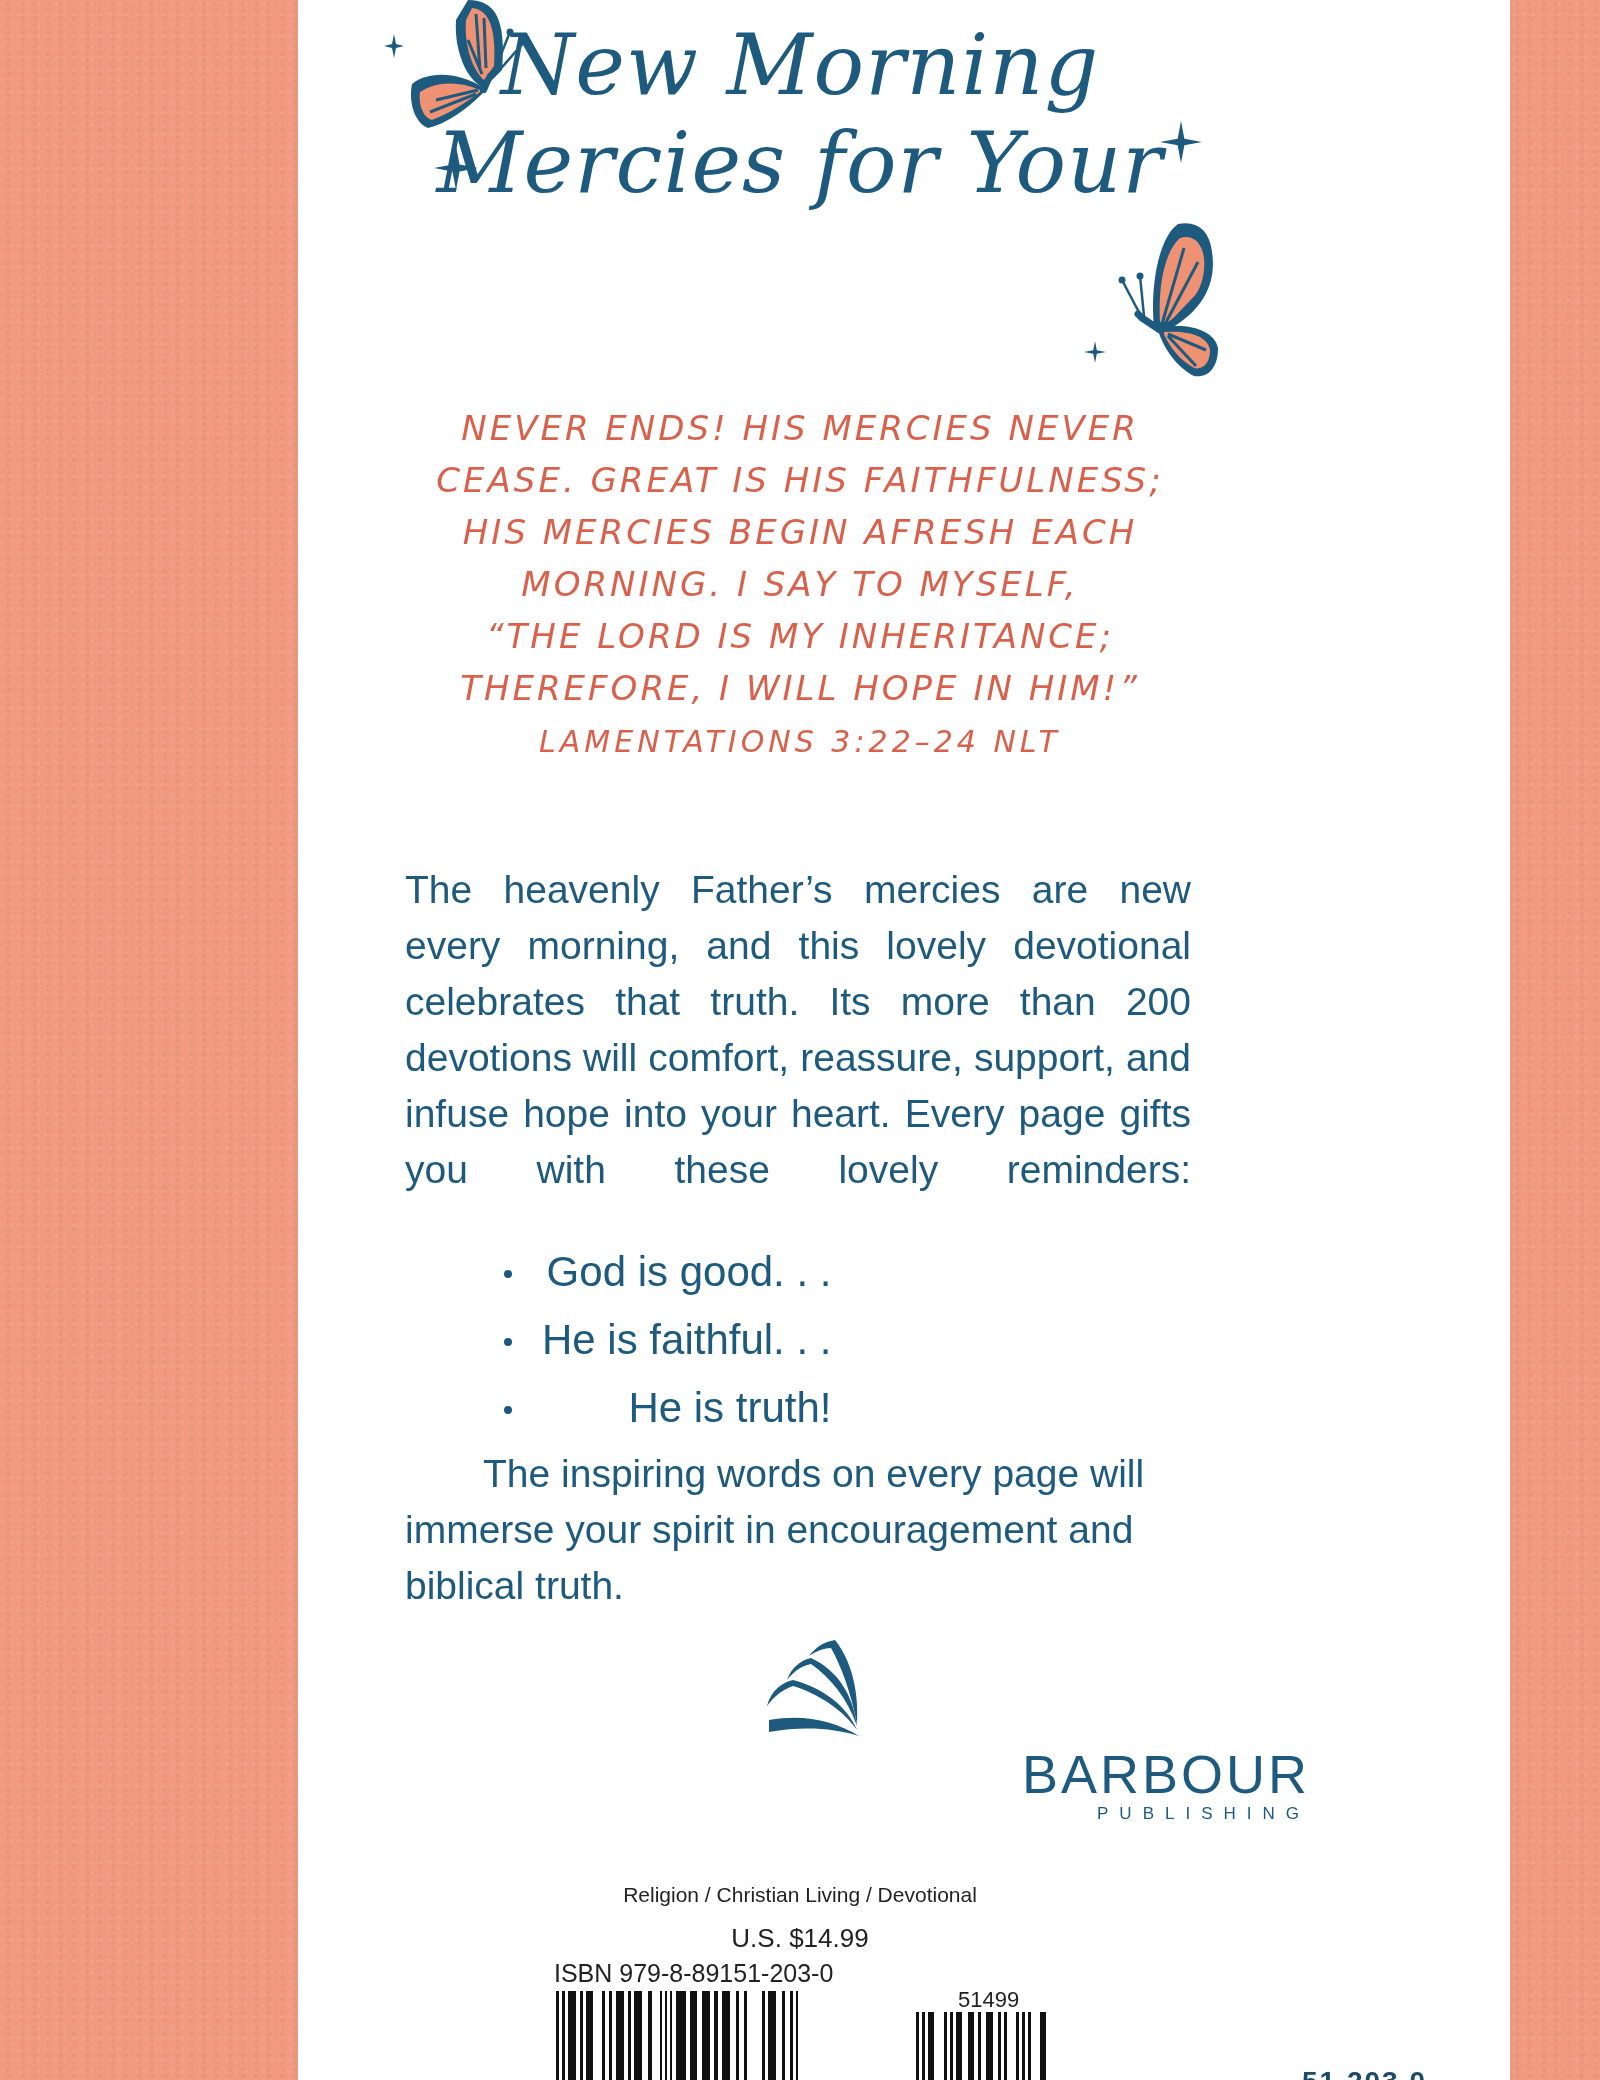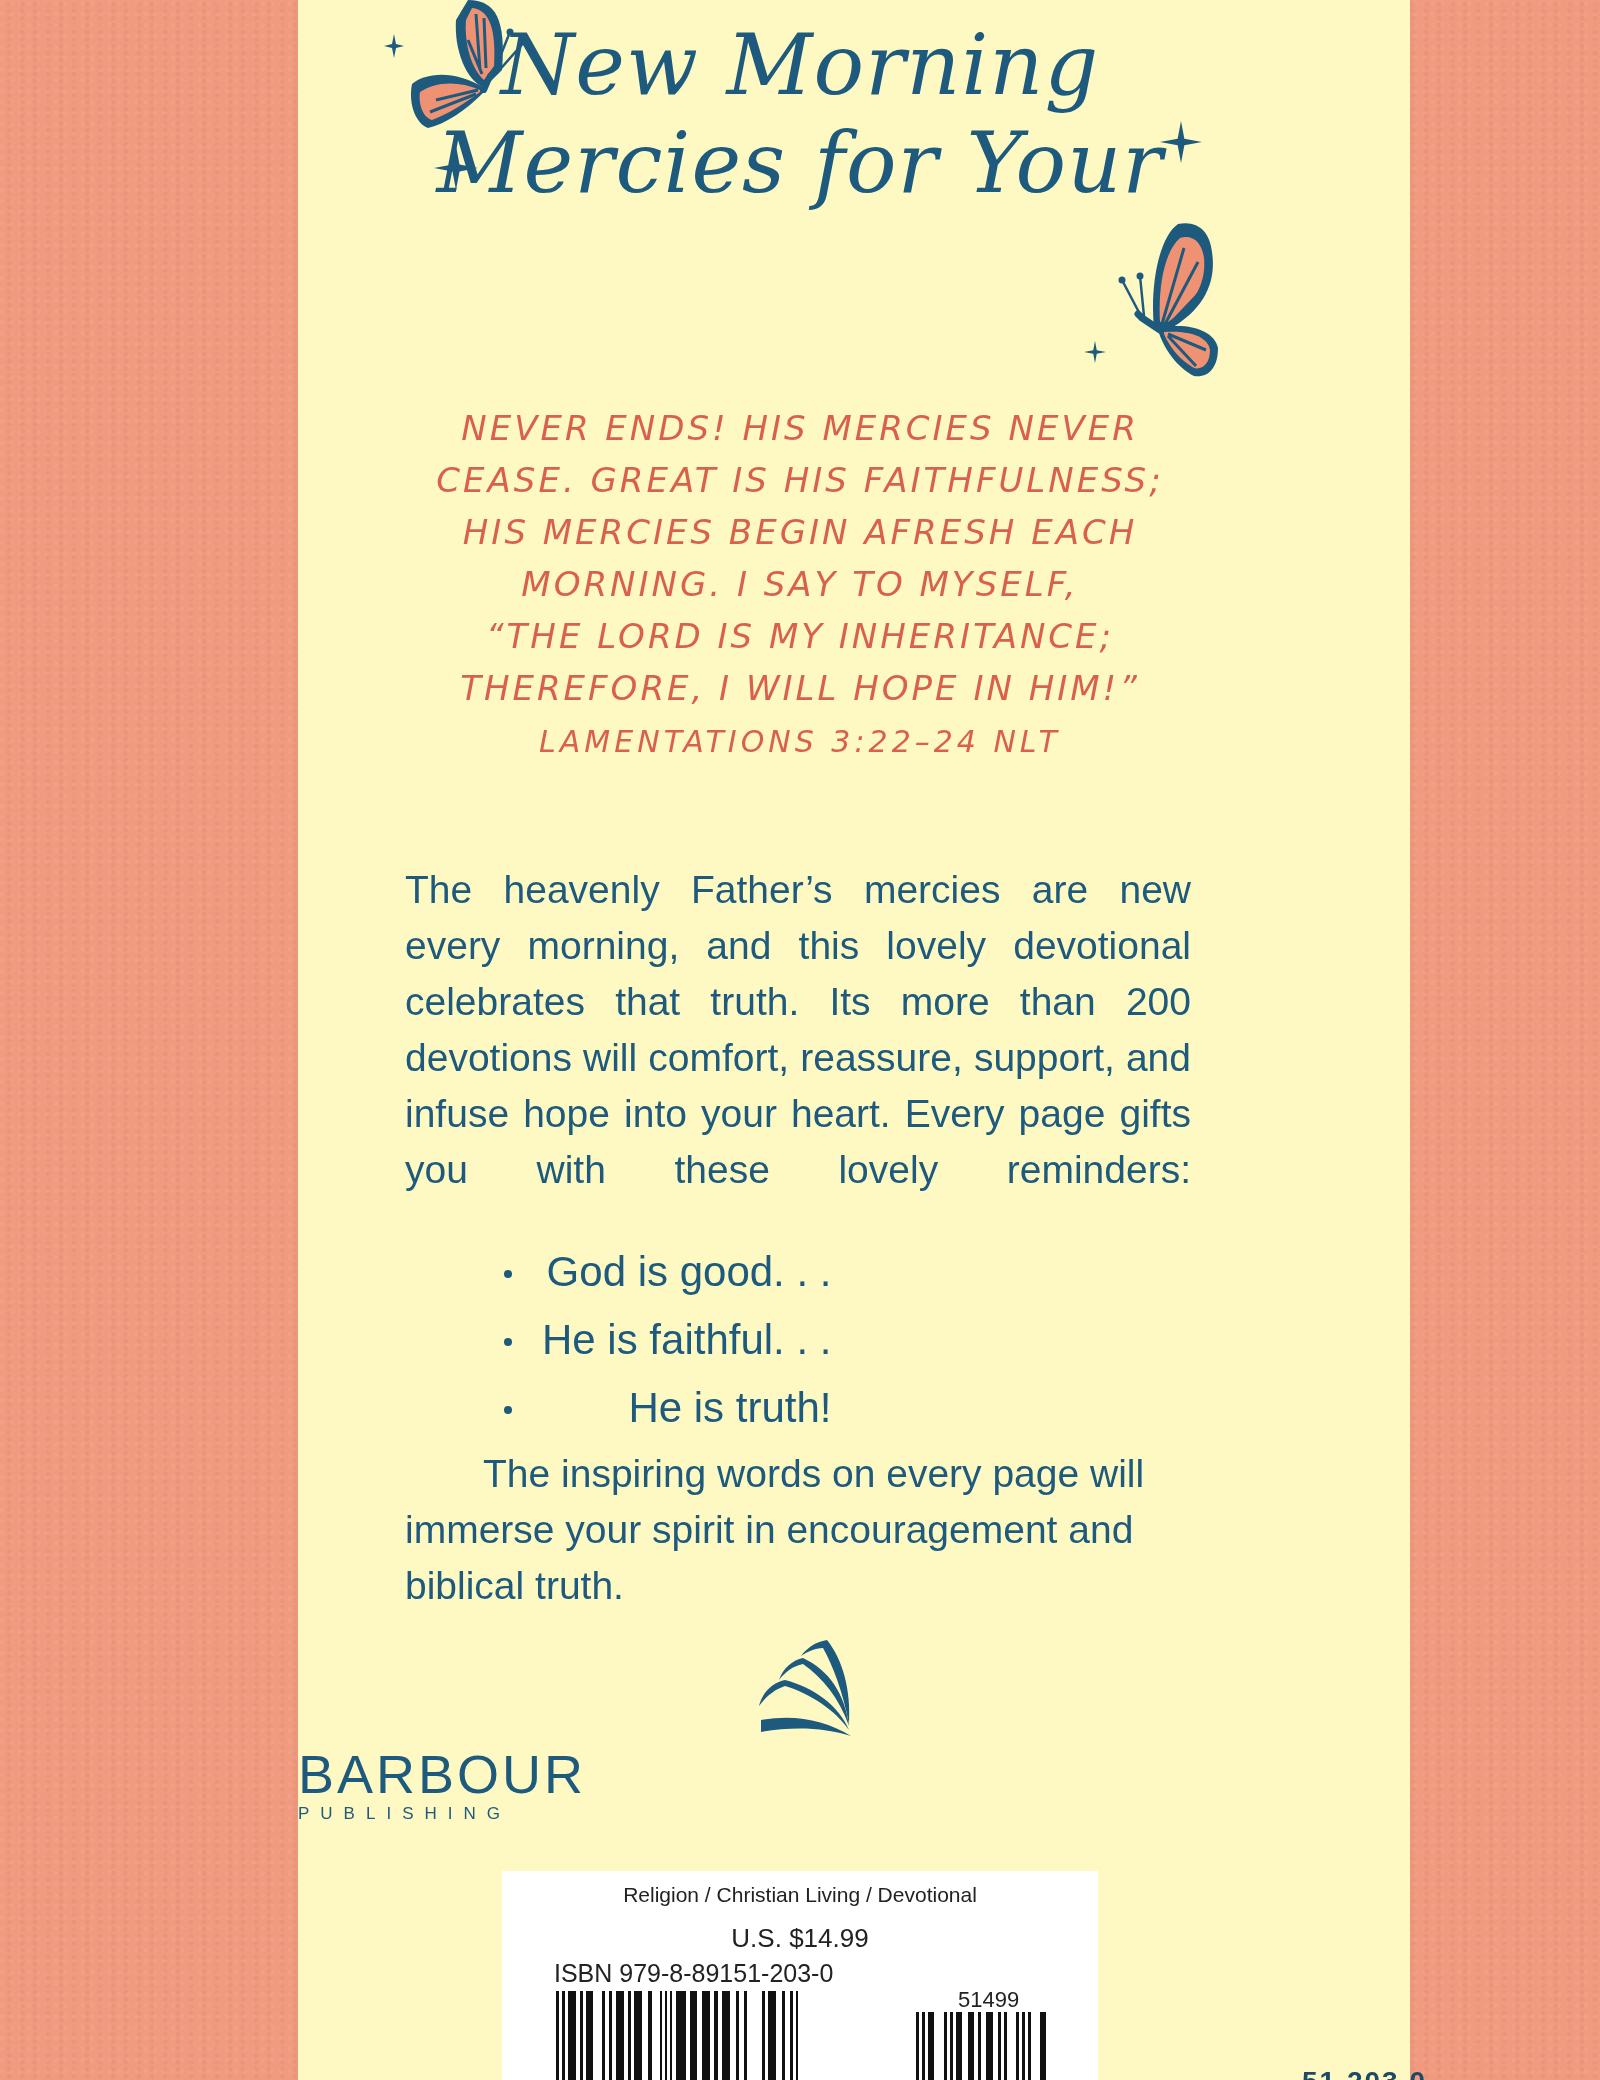--- a/index.html
+++ b/index.html
@@ -5,22 +5,22 @@
   html, body { margin: 0; padding: 0; }
   body {
     width: 1600px; height: 2080px; overflow: hidden; position: relative;
     background: #f19a7f;
     background-image:
       radial-gradient(circle at 20% 30%, rgba(255,255,255,0.05) 0 2px, transparent 3px),
       radial-gradient(circle at 70% 60%, rgba(0,0,0,0.03) 0 2px, transparent 3px);
     background-size: 9px 11px, 13px 7px;
   }
   .panel {
-    position: absolute; left: 298px; top: 0; width: 1112px; height: 2080px;
-    background: #fef9c3;
+    position: absolute; left: 298px; top: 0; width: 1212px; height: 2080px;
+    background: #ffffff;
     box-shadow: -3px 0 0 rgba(232,150,125,0.5), 3px 0 0 rgba(232,150,125,0.4);
   }
   .title {
     position: absolute; left: 0; width: 1004px; text-align: center;
     color: #1d5a7e; font-family: "DejaVu Serif", serif; font-style: italic;
     font-size: 84px; line-height: 98px; letter-spacing: 1px;
   }
   .title .line { display: block; }
   .sparkle { position: absolute; }
   .butterfly { position: absolute; }
@@ -46,21 +46,21 @@
     content: ""; position: absolute; left: 0; top: 32px; width: 8px; height: 8px;
     border-radius: 50%; background: #1d5a7e;
   }
   .closing {
     position: absolute; top: 1446px; left: 107px; width: 786px;
     color: #1d5a7e; font-family: "Liberation Sans", sans-serif;
     font-size: 39px; line-height: 56px;
   }
   .closing .indent { display: inline-block; width: 78px; }
   .logo {
-    position: absolute; top: 1640px; left: 0; width: 1004px; text-align: left;
+    position: absolute; top: 1640px; left: 8px; width: 1004px; text-align: right;
   }
   .logo-mark { display: block; margin: 0 auto; }
   .logo-name {
     display: block; color: #1d5a7e; font-family: "Liberation Sans", sans-serif;
     font-size: 54px; letter-spacing: 3px; margin-top: 4px; line-height: 60px;
   }
   .logo-sub {
     display: block; color: #1d5a7e; font-family: "Liberation Sans", sans-serif;
     font-size: 17px; letter-spacing: 11px; margin-top: 0; 
   }

